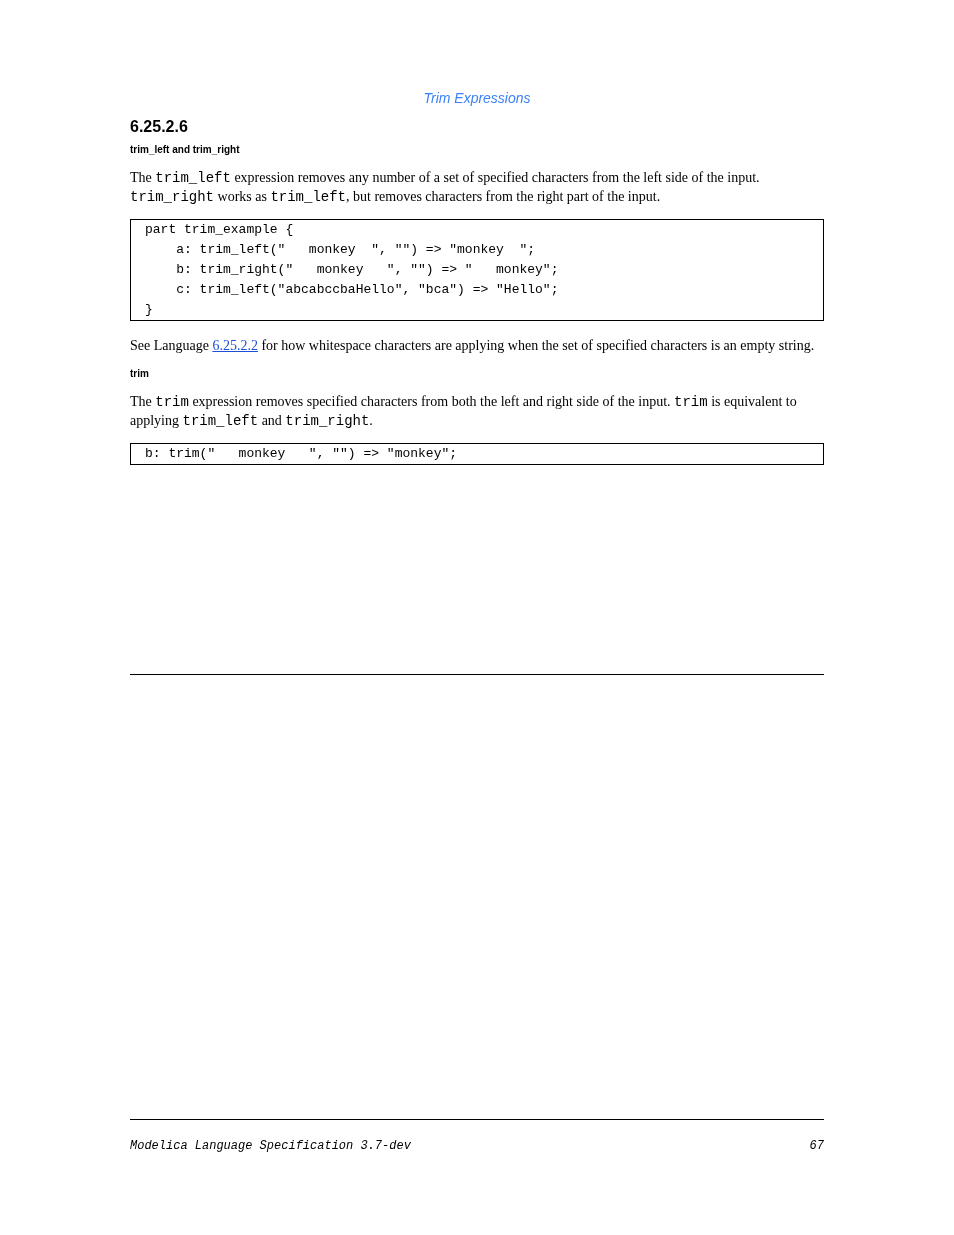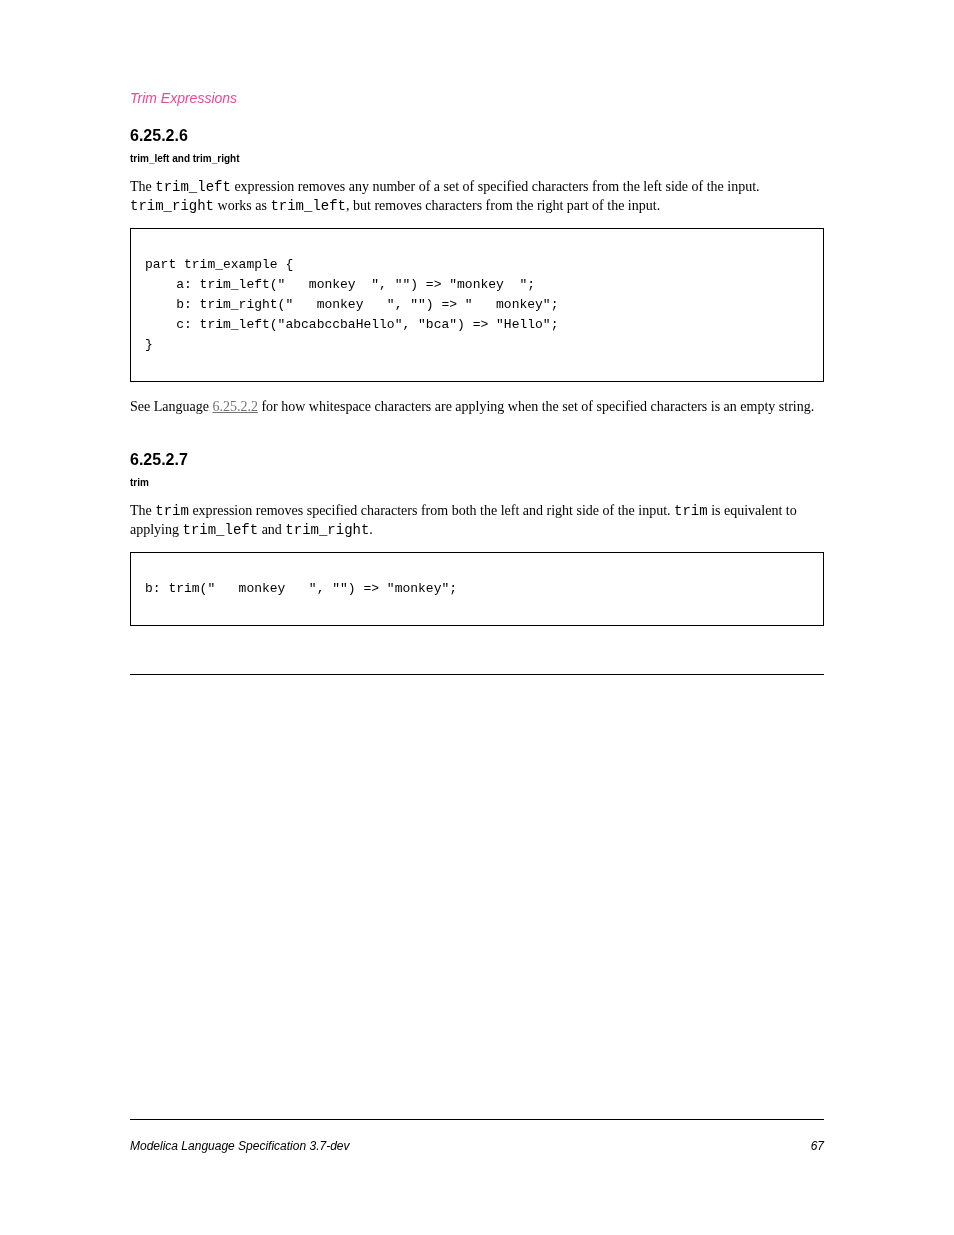--- a/index.html
+++ b/index.html
@@ -14,22 +14,23 @@
     position: relative;
     width: 954px;
     height: 1235px;
     box-sizing: border-box;
     padding: 90px 130px 0 130px;
   }
   .page-header {
     font-family: Arial, Helvetica, sans-serif;
     font-style: italic;
     font-size: 14px;
-    color: #ec4899;
-    margin-bottom: 21px;
+    color: #3b82f6;
+    margin-bottom: 12px;
+    text-align: center;
   }
   .section-num {
     font-family: Arial, Helvetica, sans-serif;
     font-weight: bold;
     font-size: 22px;
     margin-top: 8px;
     margin-bottom: 8px;
   }
   .section-num.h5 { font-size: 16px; }
   .section-title {
@@ -40,46 +41,46 @@
     margin-bottom: 14px;
   }
   .body-text {
     font-family: "Times New Roman", Times, serif;
     font-size: 14px;
     line-height: 1.35;
     margin: 0 0 12px 0;
   }
   .code-box {
     border: 1px solid #000;
-    padding: 26px 14px;
+    padding: 0 14px;
     font-family: "Courier New", Courier, monospace;
     font-size: 13px;
     line-height: 1.55;
     white-space: pre;
     overflow: hidden;
     margin: 4px 0 16px 0;
   }
   .xref {
-    color: #737373;
+    color: #1d4ed8;
     text-decoration: underline;
   }
   .hr-bottom {
     position: absolute;
     left: 130px;
     right: 130px;
     border-top: 1px solid #000;
   }
   .hr1 { bottom: 560px; }
   .hr2 { bottom: 115px; }
   .footer {
     position: absolute;
     left: 130px;
     right: 130px;
     bottom: 82px;
-    font-family: Liberation Sans, sans-serif;
+    font-family: Liberation Mono, monospace;
     font-style: italic;
     font-size: 12px;
     display: flex;
     justify-content: space-between;
   }
   .pre-inline { font-family: Liberation Mono, monospace; }
 </style>
 </head>
 <body>
 
@@ -97,21 +98,20 @@
   <div class="code-box">part trim_example {
     a: trim_left("   monkey  ", "") =&gt; "monkey  ";
     b: trim_right("   monkey   ", "") =&gt; "   monkey";
     c: trim_left("abcabccbaHello", "bca") =&gt; "Hello";
 }</div>
 
   <p class="body-text">
     <span>See Language </span><a class="xref" href="#">6.25.2.2</a><span> for how whitespace characters are applying when the set of specified characters is an empty string.</span>
   </p>
 
-  <div class="section-num h5" style="margin-top:34px;">6.25.2.7</div>
   <div class="section-title">trim</div>
 
   <p class="body-text">
     <span>The </span><span class="pre-inline">trim</span><span> expression removes specified characters from both the left and right side of the input. </span><span class="pre-inline">trim</span><span> is equivalent to applying </span><span class="pre-inline">trim_left</span><span> and </span><span class="pre-inline">trim_right</span><span>.</span>
   </p>
 
   <div class="code-box">b: trim("   monkey   ", "") =&gt; "monkey";</div>
 
   <div class="hr-bottom hr1"></div>
   <div class="hr-bottom hr2"></div>

